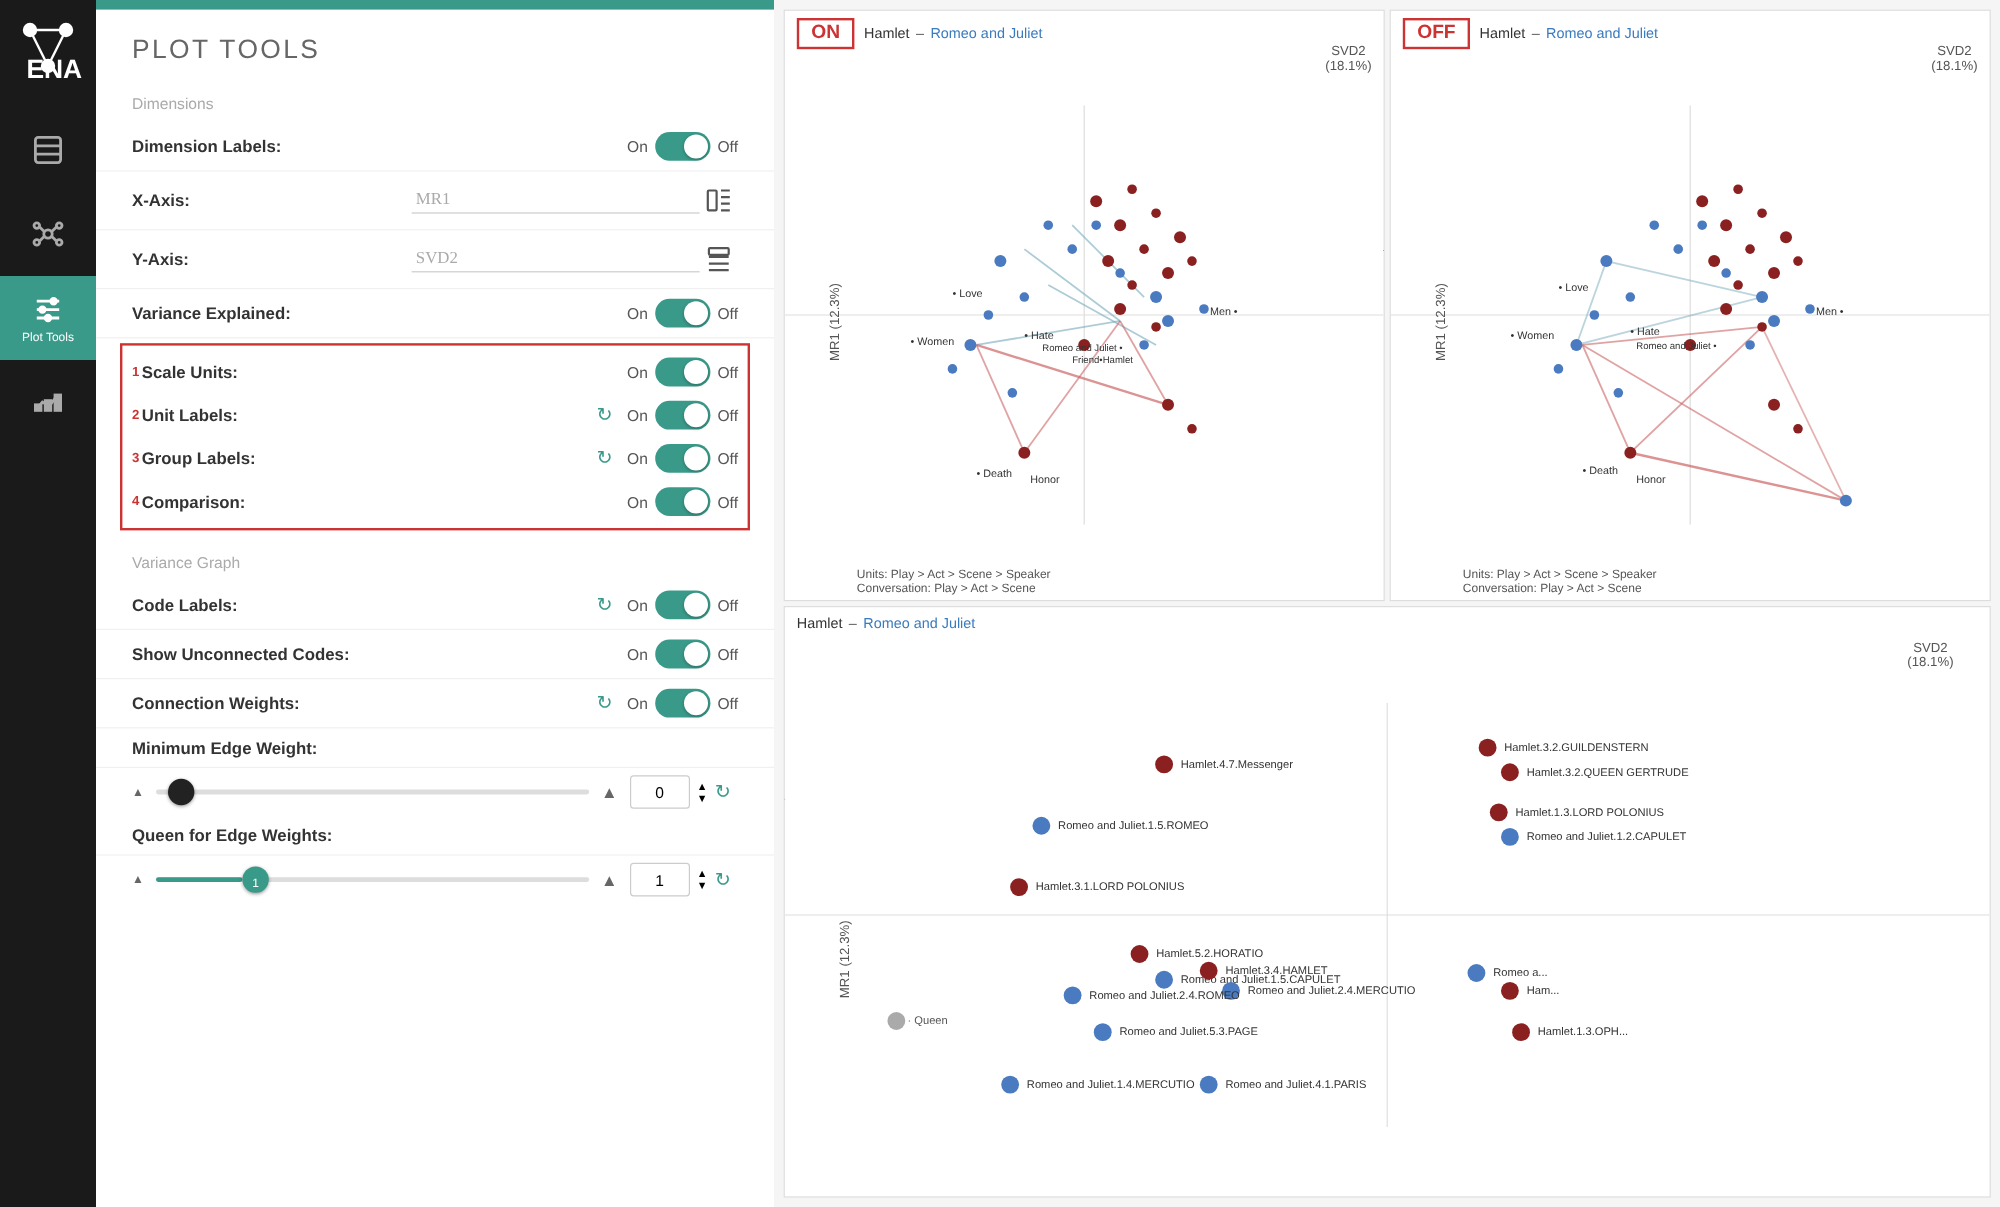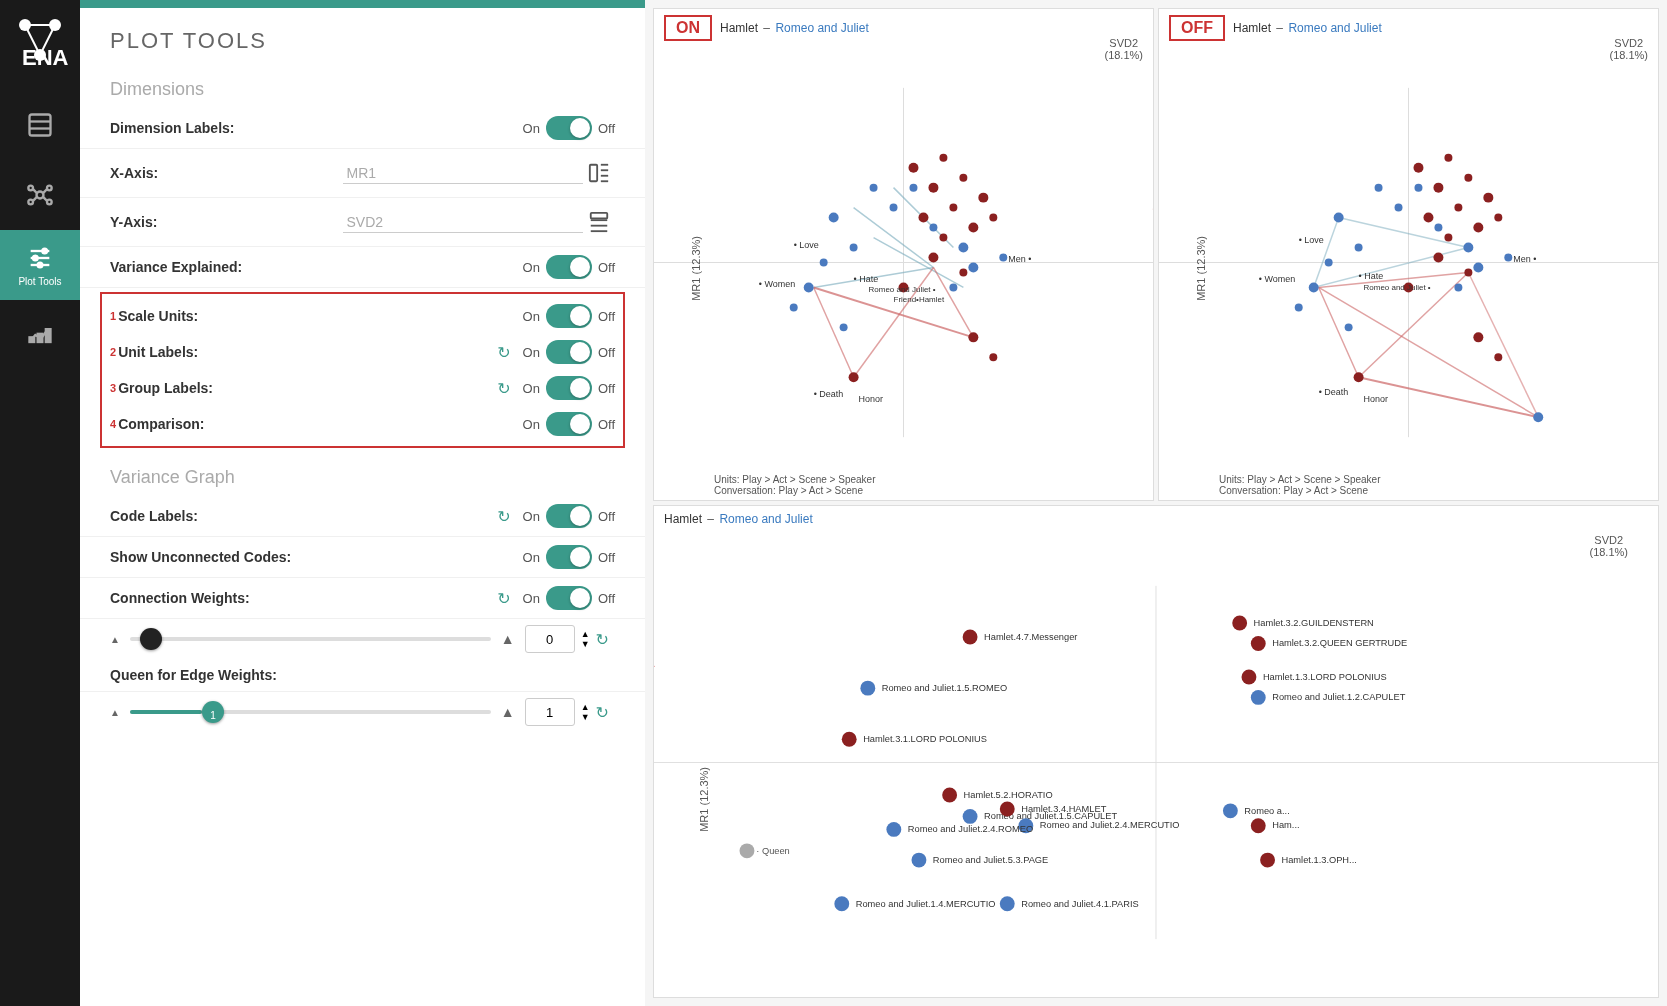--- a/index.html
+++ b/index.html
@@ -60,21 +60,21 @@
     }
     .panel-title {
       font-size: 22px;
       font-weight: 300;
       color: #666;
       padding: 20px 30px 10px 30px;
       letter-spacing: 2px;
       text-transform: uppercase;
     }
     .section-header {
-      font-size: 18px;
+      font-size: 13px;
       color: #aaa;
       padding: 15px 30px 8px 30px;
       font-weight: normal;
     }
     .control-row {
       display: flex;
       align-items: center;
       padding: 8px 30px;
       border-bottom: 1px solid #f0f0f0;
     }
@@ -92,20 +92,21 @@
     }
     .axis-input {
       flex: 1;
       border: none;
       border-bottom: 1px solid #ccc;
       font-size: 14px;
       color: #aaa;
       padding: 2px 4px;
       outline: none;
       background: transparent;
+      font-family: Liberation Serif, serif;
     }
     .icon-btn {
       width: 32px;
       height: 32px;
       display: flex;
       align-items: center;
       justify-content: center;
       cursor: pointer;
       color: #666;
     }
@@ -468,20 +469,23 @@
     <div class="toggle-group">
       <span class="refresh-icon">↻</span>
       <span class="toggle-label">On</span>
       <div class="toggle-switch">
           <div class="knob"></div>
         </div>
       <span class="toggle-label">Off</span>
     </div>
   </div>
 
+  <div class="control-row">
+    <span class="control-label">Minimum Edge Weight:</span>
+  </div>
   <div class="slider-row">
     <span class="tri-icon">▲</span>
     <div class="slider-track">
       <div class="slider-knob-black"></div>
     </div>
     <span class="tri-icon" style="font-size:14px;">▲</span>
     <div class="spinner-wrap">
       <div class="spinner-input">0</div>
       <div style="display:flex;flex-direction:column;gap:1px;">
         <div style="cursor:pointer;font-size:9px;line-height:1;">▲</div>

